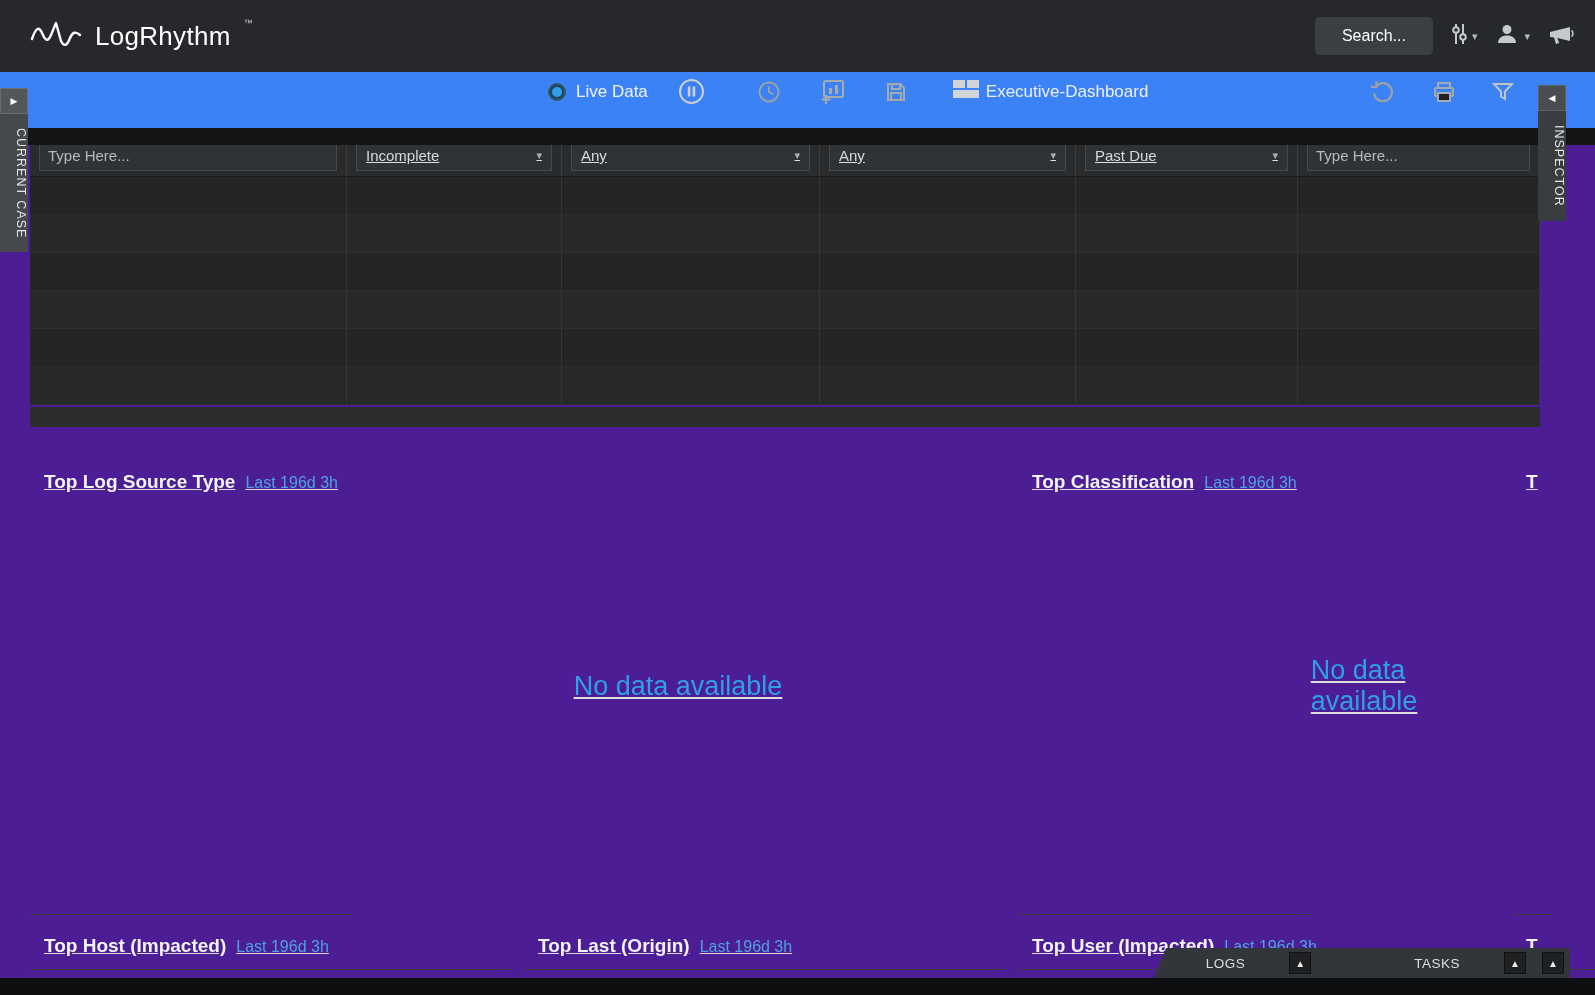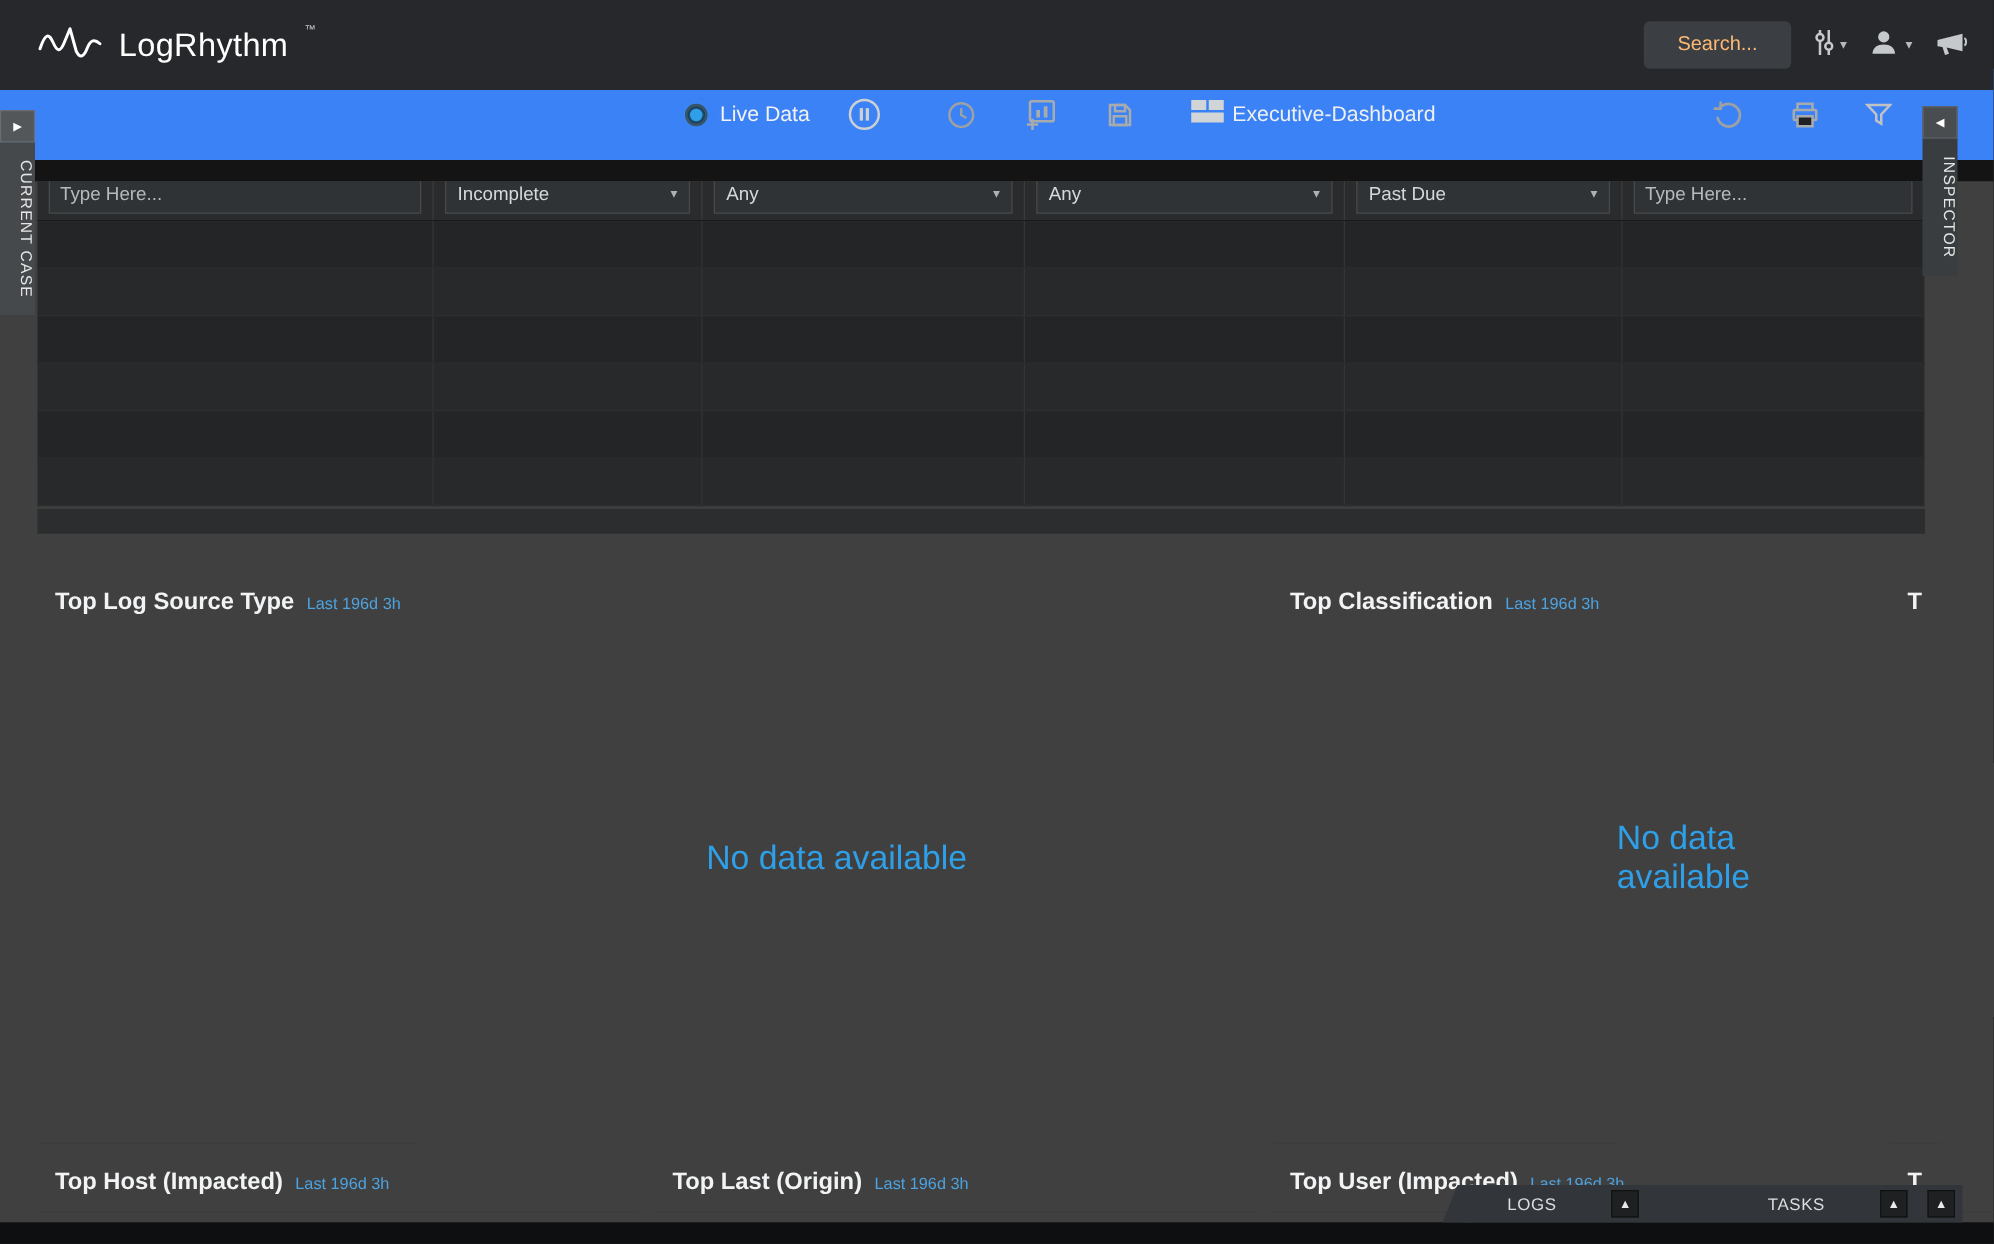--- a/index.html
+++ b/index.html
@@ -13,21 +13,21 @@
 
   
   .navbar { position:absolute; top:0; left:0; right:0; height:72px; background:#26282b; display:flex; align-items:stretch; z-index:10; }
   .logo { display:flex; align-items:center; gap:13px; padding:0 24px 0 30px; width:290px; cursor:pointer; }
   .logo-text { color:#fff; font-size:26px; font-weight:500; letter-spacing:.3px; }
   .logo-tm { color:#cfcfcf; font-size:9px; align-self:flex-start; margin-top:18px; }
   .tabs { display:flex; }
   .tab { display:flex; align-items:center; padding:0 36px; font-size:17px; color:#e4e6e8; cursor:pointer; white-space:nowrap; }
   .tab.active { background:#393d41; color:#fff; }
   .nav-right { margin-left:auto; display:flex; align-items:center; gap:18px; padding-right:20px; }
-  .search-btn { width:118px; height:38px; background:#3b3e42; border:none; border-radius:5px; color:#fdba74; font-size:16px; font-family:inherit; cursor:pointer; }
+  .search-btn { width:118px; height:38px; background:#3b3e42; border:none; border-radius:5px; color:#ffffff; font-size:16px; font-family:inherit; cursor:pointer; }
   .icon-with-caret { display:flex; align-items:center; gap:5px; cursor:pointer; }
   .caret { font-size:11px; color:#b6b9bb; line-height:1; }
 
   
   .toolbar { position:absolute; top:55px; left:0; right:0; height:73px; background:#3b82f6; z-index:4; }
   .toolbar-center { position:absolute; left:548px; top:0; height:100%; display:flex; align-items:center; }
   .live { display:flex; align-items:center; gap:10px; font-size:17px; color:#f2f2f2; cursor:pointer; }
   .radio { width:18px; height:18px; border-radius:50%; background:#101214; border:2px solid #3d4043; position:relative; display:inline-block; }
   .radio::after { content:""; position:absolute; inset:2px; border-radius:50%; background:#2f9fe8; box-shadow:0 0 7px 2px rgba(47,159,232,.75); }
   .tb-icon { display:flex; align-items:center; cursor:pointer; }
@@ -38,21 +38,21 @@
   
   .ribbon { position:absolute; width:28px; z-index:20; }
   .ribbon.left { left:0; top:88px; }
   .ribbon.right { right:29px; top:85px; }
   .ribbon-arrow { height:26px; display:flex; align-items:center; justify-content:center; background:#54575a; color:#fff; font-size:9px; cursor:pointer; border:1px solid #6a6d70; }
   .ribbon-label { writing-mode:vertical-rl; background:#46494c; color:#e6e6e6; font-size:12.5px; letter-spacing:1px; padding:14px 0; width:28px; display:flex; justify-content:center; cursor:pointer; white-space:nowrap; }
   .ribbon.right .ribbon-label { background:#3a3d40; }
   .ribbon.right .ribbon-arrow { background:#4a4d50; border:1px solid #5f6265; }
 
   
-  .content { position:absolute; top:145px; left:0; right:0; bottom:17px; background:#404040; overflow:hidden; }
+  .content { position:absolute; top:145px; left:0; right:0; bottom:17px; background:#4c1d95; overflow:hidden;text-decoration:underline; }
 
   .case-table { margin:-10px 0 0 30px; width:1510px; }
   .filter-row { display:flex; height:42px; background:#292b2d; border-bottom:1px solid #1a1a1a; }
   .fcell { padding:5px 9px; border-right:1px solid #3a3c3e; }
   .fcell:nth-child(1), .tcell:nth-child(1){ width:317px; }
   .fcell:nth-child(2), .tcell:nth-child(2){ width:215px;text-align:right; }
   .fcell:nth-child(3), .tcell:nth-child(3){ width:258px; }
   .fcell:nth-child(4), .tcell:nth-child(4){ width:256px; }
   .fcell:nth-child(5), .tcell:nth-child(5){ width:222px; }
   .fcell:nth-child(6), .tcell:nth-child(6){ width:242px; }
@@ -70,21 +70,21 @@
   
   .widgets { margin:30px 0 0 30px; width:2100px; }
   .wrow { display:flex; gap:14px; }
   .wrow1 .widget { height:458px; display:flex; flex-direction:row; }
   .wrow2 { margin-top:6px; }
   .wrow2 .widget { height:70px; }
   .w-wide { width:974px; }
   .w-std { width:480px; }
   .whead { padding:14px 14px 12px; border-bottom:1px solid #3b3d3f; display:flex; align-items:baseline; gap:10px; }
   .wtitle { font-size:19px; font-weight:bold; color:#f2f3f4; white-space:nowrap; }
-  .wtime { font-size:13px; color:#4da3e0; white-space:nowrap; }
+  .wtime { font-size:16px; color:#4da3e0; white-space:nowrap; }
   .wbody { flex:1; display:flex; align-items:center; justify-content:center; }
   .nodata { font-size:27px; color:#2f9fe8; }
 
   
   .dock { position:absolute; right:25px; bottom:17px; height:30px; display:flex; align-items:center; background:#32363a; padding:0 6px 0 36px; z-index:30; }
   .dock::before { content:""; position:absolute; left:-10px; top:0; width:22px; height:100%; background:#32363a; transform:skewX(-22deg); }
   .dock-label { font-size:13.5px; color:#dcdee0; letter-spacing:.5px; cursor:pointer; }
   .dock-arrow { width:22px; height:22px; background:#1e2022; border:1px solid #101112; display:flex; align-items:center; justify-content:center; font-size:10px; color:#eaeaea; cursor:pointer; }
   .mr44{margin-right:44px} .ml70{margin-left:103px} .ml16{margin-left:16px}
   .bottom-strip { position:absolute; left:0; right:0; bottom:0; height:17px; background:#0e0f10; z-index:29; }

